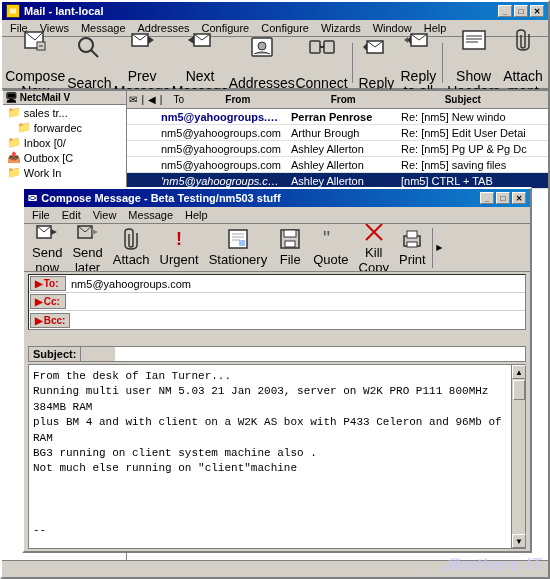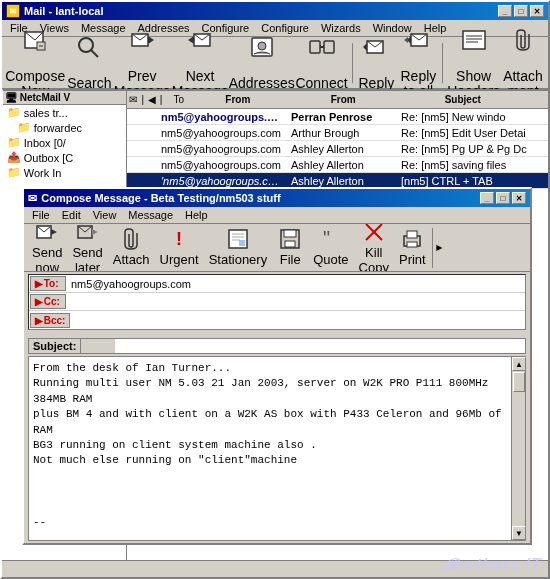--- a/index.html
+++ b/index.html
@@ -304,21 +304,21 @@
       flex: 1;
       border: none;
       outline: none;
       font-size: 11px;
       padding: 1px 4px;
       background: transparent;
     }
     .compose-subject-row {
       display: flex;
       align-items: center;
-      margin: 8px 4px 2px 4px;
+      margin: 16px 4px 2px 4px;
       border: 1px solid #808080;
       gap: 34px;
     }
     .subject-label {
       background: #d4d0c8;
       padding: 1px 4px;
       font-size: 11px;
       font-weight: bold;
       border-right: 1px solid #808080;
       min-width: 50px;

